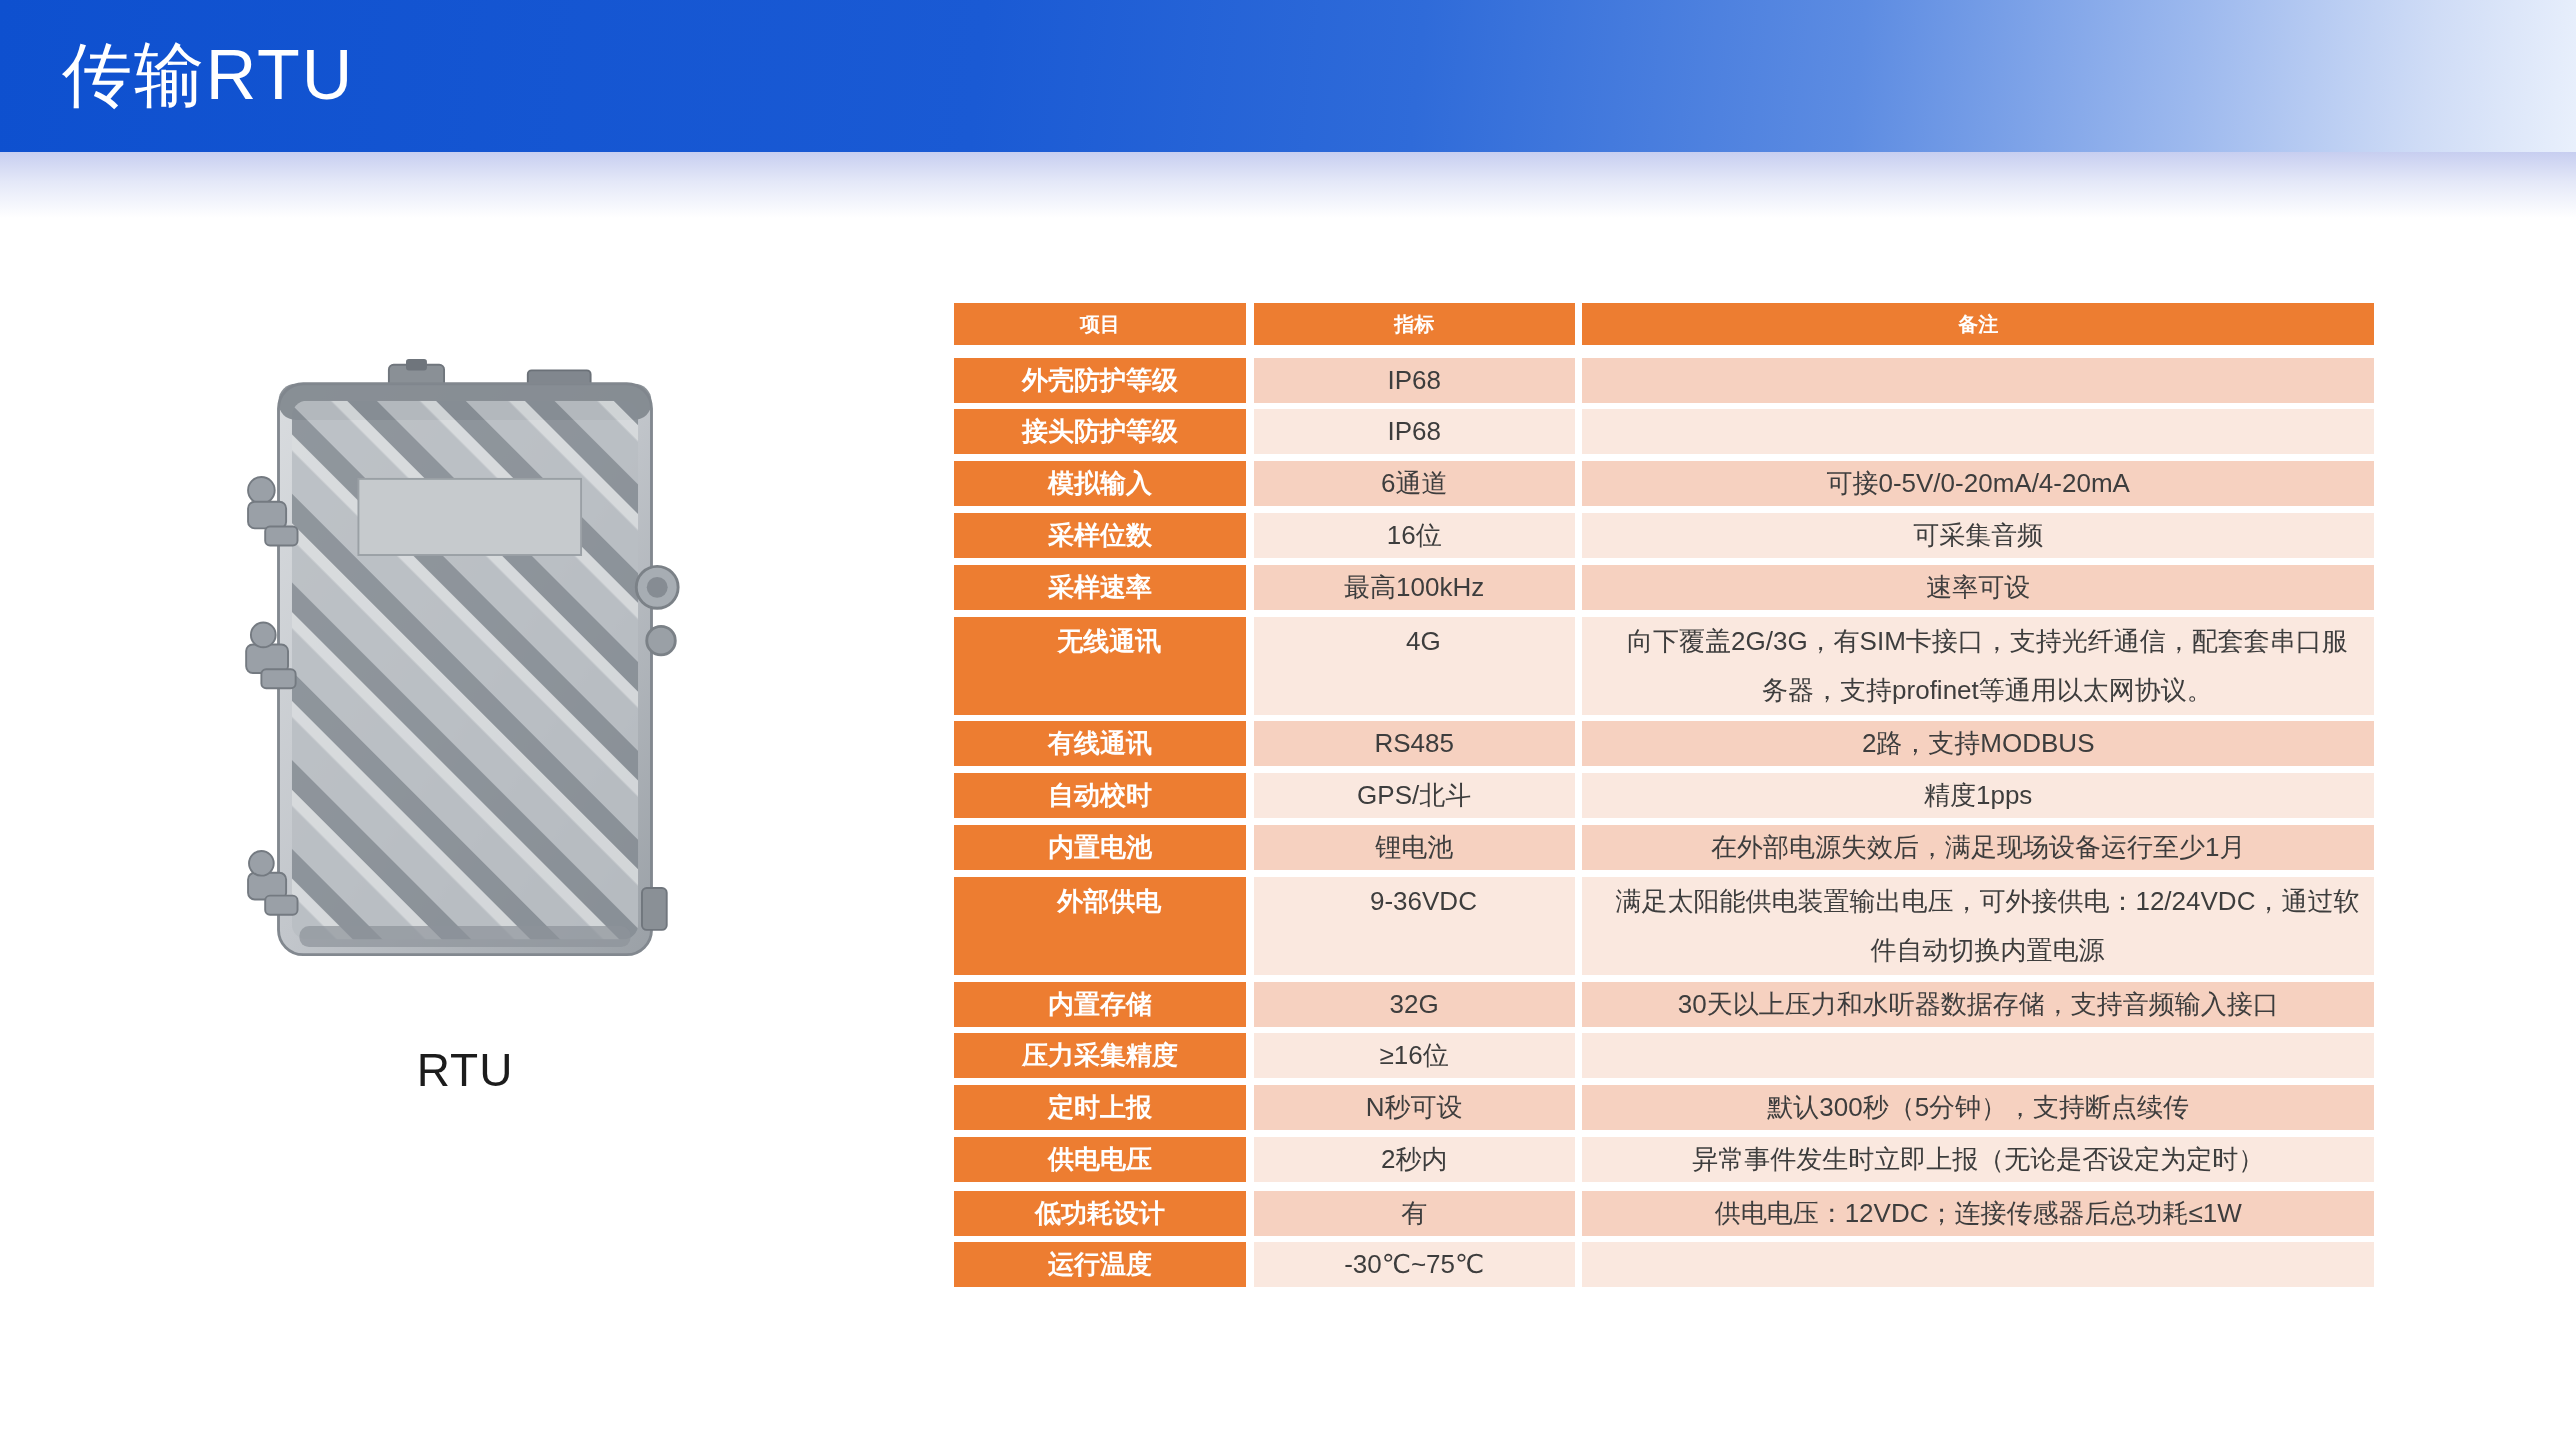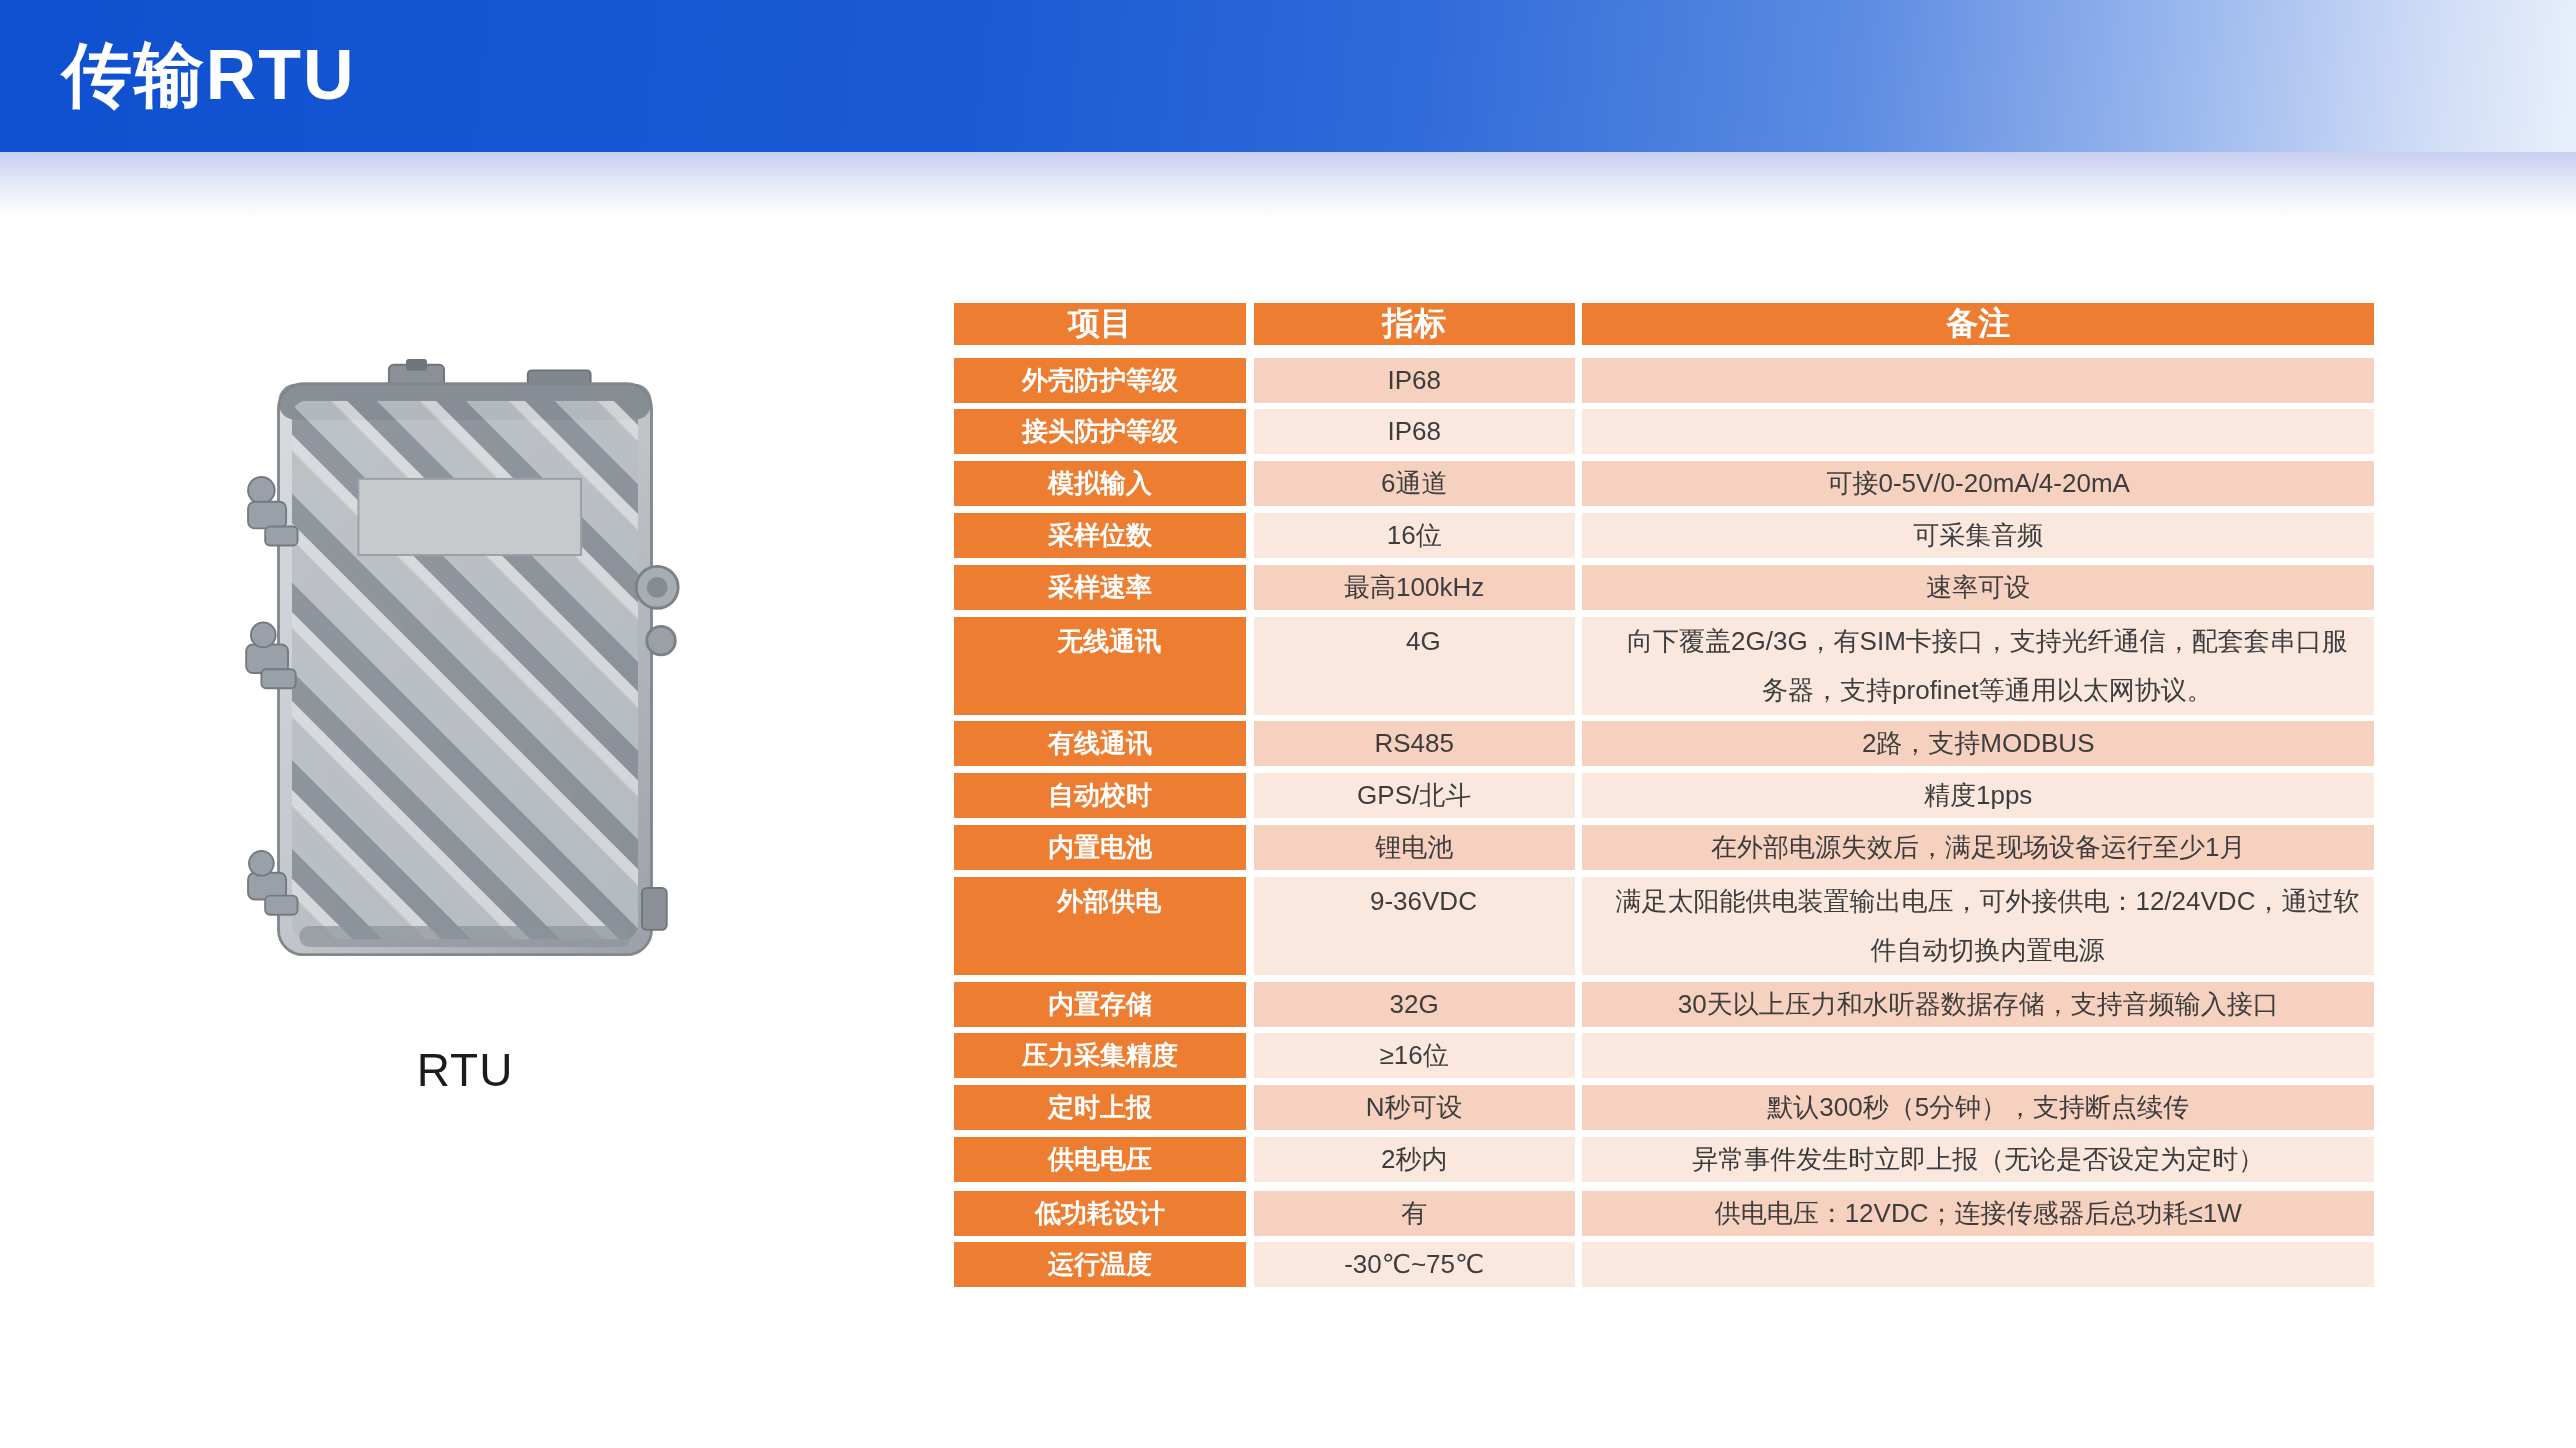--- a/index.html
+++ b/index.html
@@ -22,21 +22,21 @@
     background:linear-gradient(96deg,
       #0e50cf 0%, #1a5ad4 38%, #2f6bd9 55%, #5d8ce2 72%,
       #9db9ee 85%, #cfdcf6 94%, #e9f0fc 100%);
   }
   .title-fade{
     position:absolute;left:0;top:152px;width:2576px;height:66px;
     background:linear-gradient(180deg,#c7cef0 0%, #e4e8f8 45%, #ffffff 100%);
   }
   .page-title{
     position:absolute;left:62px;top:33px;margin:0;
-    font-size:70px;font-weight:bold;color:#ffffff;letter-spacing:1.9px;
+    font-size:70px;font-weight:normal;color:#ffffff;letter-spacing:1.9px;
     line-height:1.2;
   }
 
   
   .device-figure{
     position:absolute;left:243px;top:359px;width:444px;margin:0;
     text-align:center;
   }
   .device-figure svg{display:block;width:444px;height:628px;}
   .device-caption{
@@ -56,21 +56,21 @@
   .row.gap-before{margin-top:8.7px;}
   .cell{
     display:flex;align-items:center;justify-content:center;
     text-align:center;box-sizing:border-box;padding:0 13.5px;
     line-height:1.35;
   }
   .cell.item{width:292px;flex:0 0 292px;background:var(--accent-orange);
     color:#ffffff;font-weight:bold;}
   .cell.spec{width:321px;flex:0 0 321px;}
   .cell.remark{flex:1 1 auto;}
-  .row.header .cell{background:var(--accent-orange);color:#ffffff;font-weight:bold;font-size:32px;}
+  .row.header .cell{background:var(--accent-orange);color:#ffffff;font-weight:bold;font-size:20px;}
   .row.shade-a .cell.spec,.row.shade-a .cell.remark{background:var(--row-tint-dark);}
   .row.shade-b .cell.spec,.row.shade-b .cell.remark{background:var(--row-tint-light);}
   .row.tall .cell{align-items:flex-start;padding-left:32px;}
   .row.tall .cell span{line-height:49px;}
 </style>
 </head>
 <body>
 
 <div class="slide">
 

